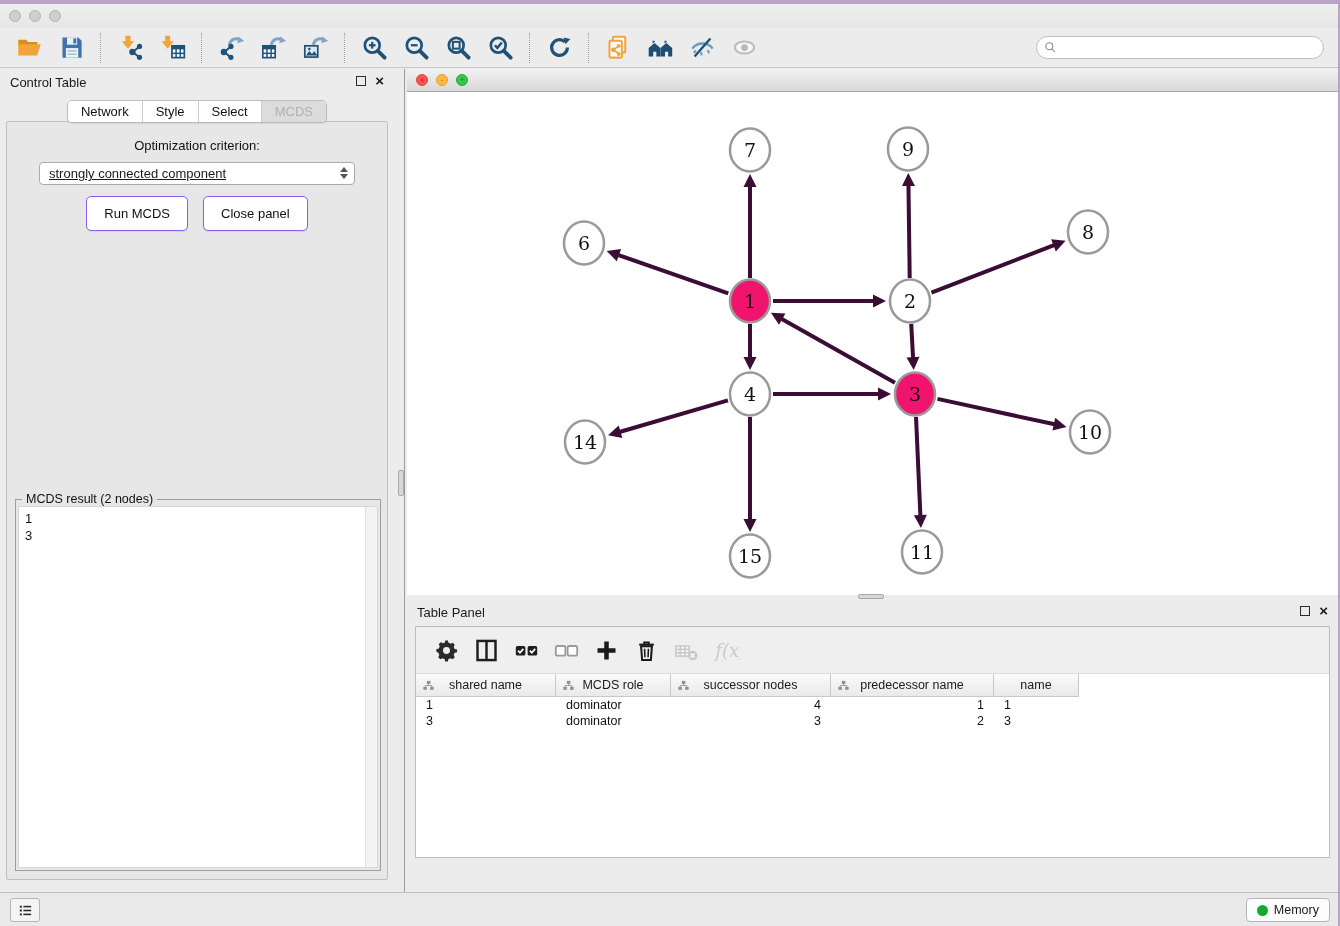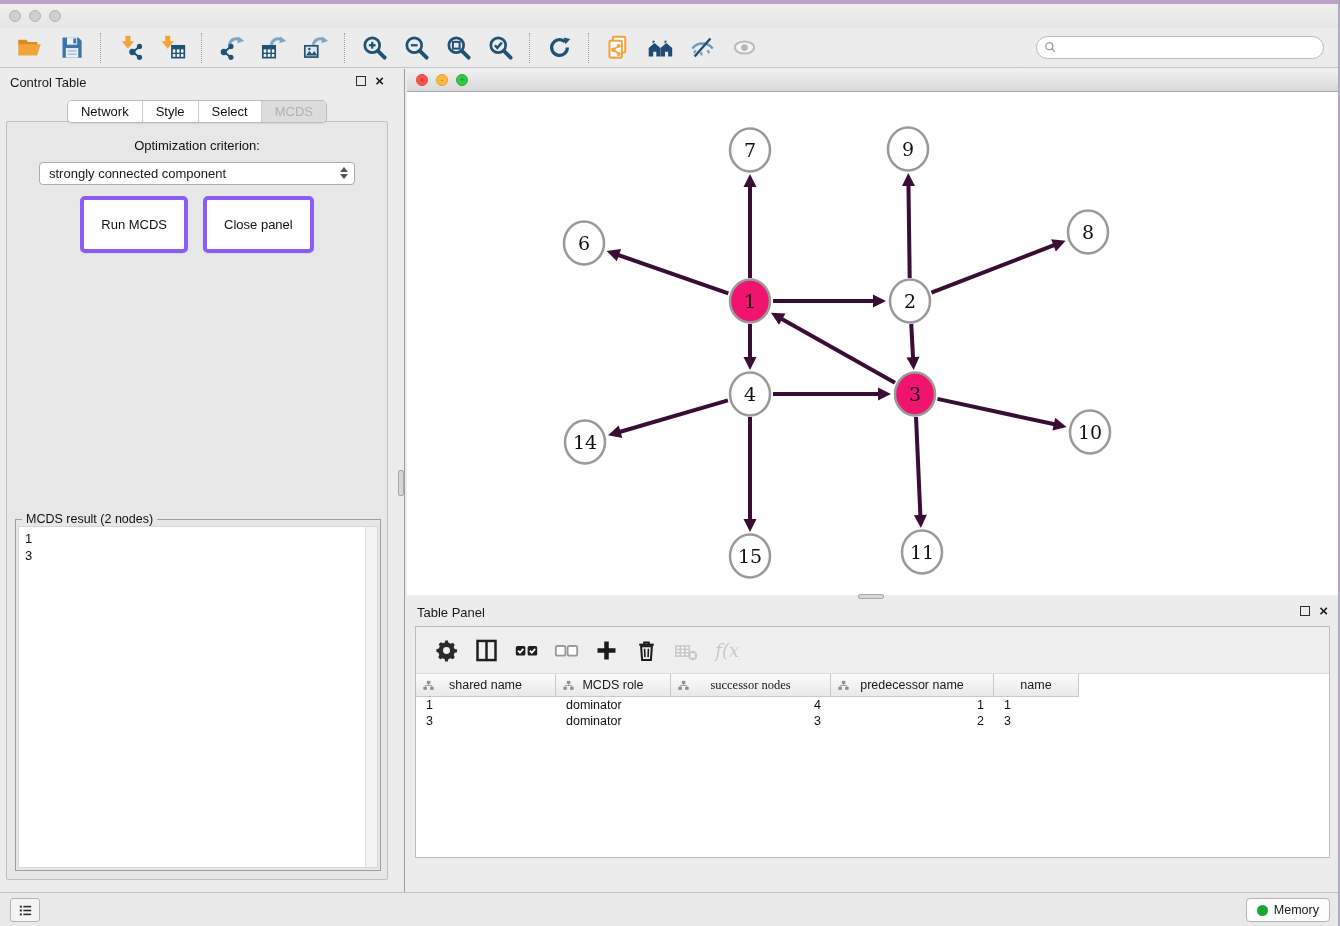--- a/index.html
+++ b/index.html
@@ -39,28 +39,28 @@
   .close-icon { font-weight:700; font-size:15px; line-height:12px; color:#1d1d1d; }
 
   .segtabs { display:inline-flex; border:1px solid #bdbdbd; border-radius:5px; overflow:hidden; background:#fff; box-shadow:0 1px 1px rgba(0,0,0,.08); }
   .segtab { padding:3px 13px; background:#fff; color:#111; border-right:1px solid #cdcdcd; font-size:13px; white-space:nowrap; }
   .segtab:last-child { border-right:none; }
   .segtab.active { background:#dcdcdc; color:#b2b2b2; }
   #cp-tabs { position:absolute; top:31px; left:0; right:0; text-align:center; z-index:3; }
 
   #cp-content { position:absolute; left:6px; right:6px; top:52px; bottom:12px; border:1px solid #bfbfbf; background:#e7e7e7; border-radius:2px; }
   #opt-label { position:absolute; top:16px; left:0; right:0; text-align:center; font-size:13px; color:#111; }
-  #criterion-select { position:absolute; top:40px; left:32px; width:316px; height:23px; background:#fff; border:1px solid #ababab; border-radius:4px; display:flex; align-items:center; padding:0 20px 0 9px; font-size:13px; }
+  #criterion-select { position:absolute; top:40px; left:32px; width:316px; height:23px; background:#fff; border:1px solid #ababab; border-radius:4px; display:flex; align-items:center; padding:0 20px 0 9px; font-size:13px;text-decoration:underline; }
   #criterion-stepper { position:absolute; right:6px; top:4px; display:flex; flex-direction:column; gap:2px; align-items:center; }
   .chev-up { width:0; height:0; border-left:4px solid transparent; border-right:4px solid transparent; border-bottom:5px solid #555; }
   .chev-down { width:0; height:0; border-left:4px solid transparent; border-right:4px solid transparent; border-top:5px solid #555; }
   #cp-buttons { position:absolute; top:74px; left:0; right:0; display:flex; justify-content:center; gap:15px; }
-  .push-btn { background:#fff; border:4px solid #8b5cf6; border-radius:5px; padding:17px 17px; font-size:13px; color:#111; box-shadow:0 1px 1px rgba(0,0,0,.07); }
-
-  #result-group { position:absolute; left:8px; right:6px; top:377px; bottom:8px; border:1px solid #9e9e9e;margin-top:20px; }
+  .push-btn { background:#fff; border:1px solid #8b5cf6; border-radius:5px; padding:9px 17px; font-size:13px; color:#111; box-shadow:0 1px 1px rgba(0,0,0,.07); }
+
+  #result-group { position:absolute; left:8px; right:6px; top:377px; bottom:8px; border:1px solid #9e9e9e; }
   #result-legend { position:absolute; top:-8px; left:6px; background:#e7e7e7; padding:0 4px; font-size:12.5px; color:#111; }
   #result-area { position:absolute; inset:6px 2px 2px 2px; background:#fff; border:1px solid #d7d7d7; }
   #result-lines { padding:3px 6px; font-size:13px; line-height:17px; color:#111; }
   #result-scroll { position:absolute; right:0; top:0; bottom:0; width:12px; background:#f3f3f3; border-left:1px solid #e0e0e0; }
 
   
   #net-window { position:absolute; left:407px; right:0; top:65px; height:526px; background:#fff; }
   #net-titlebar { position:absolute; top:0; left:0; right:0; height:23px; background:linear-gradient(#f2f2f2,#d8d8d8); border-bottom:1px solid #a8a8a8; }
   #net-title { position:absolute; left:0; right:0; top:4px; text-align:center; font-size:13px; color:#111; }
   #net-canvas { position:absolute; top:23px; left:0; right:0; bottom:0; background:#fff; overflow:hidden; }
@@ -539,21 +539,21 @@
               <use href="#i-sort"></use>
             </svg>
             <span>shared name</span>
           </div>
           <div class="col-h" style="width: 115px;">
             <svg>
               <use href="#i-sort"></use>
             </svg>
             <span>MCDS role</span>
           </div>
-          <div class="col-h" style="width: 160px; font-family: Liberation Serif, serif;">
+          <div class="col-h" style="width: 160px;">
             <svg>
               <use href="#i-sort"></use>
             </svg>
             <span>successor nodes</span>
           </div>
           <div class="col-h" style="width: 163px;">
             <svg>
               <use href="#i-sort"></use>
             </svg>
             <span>predecessor name</span>

